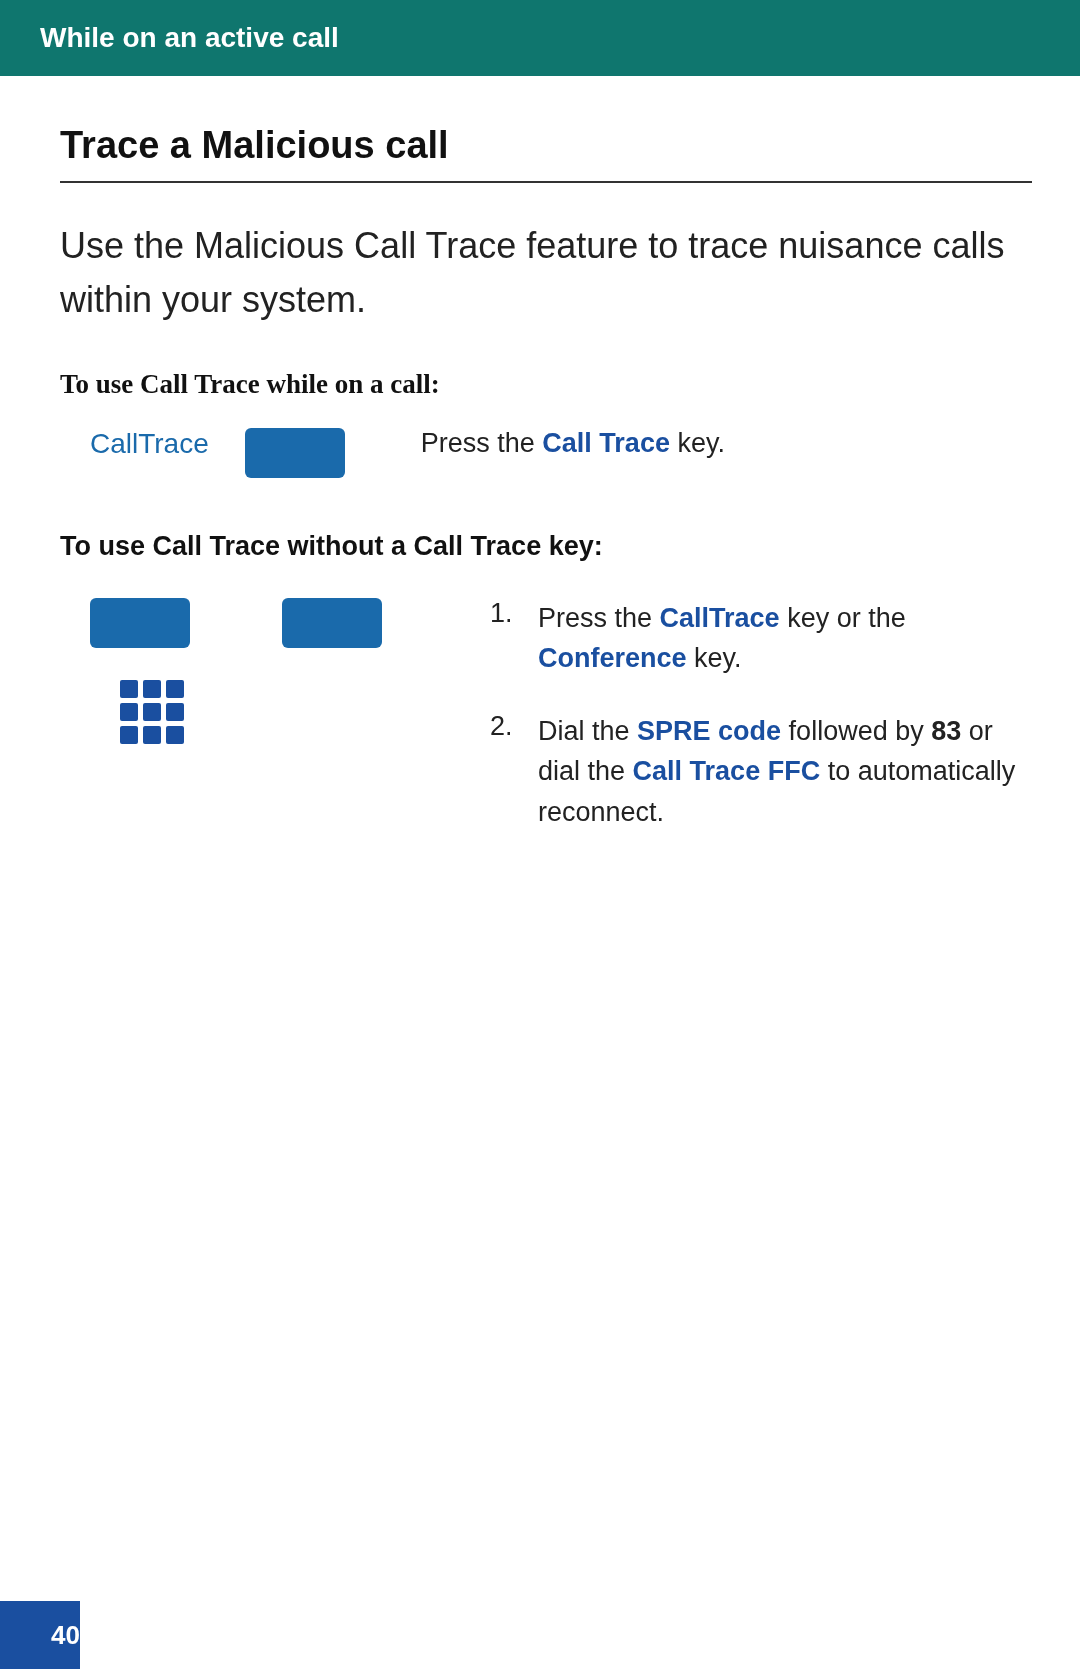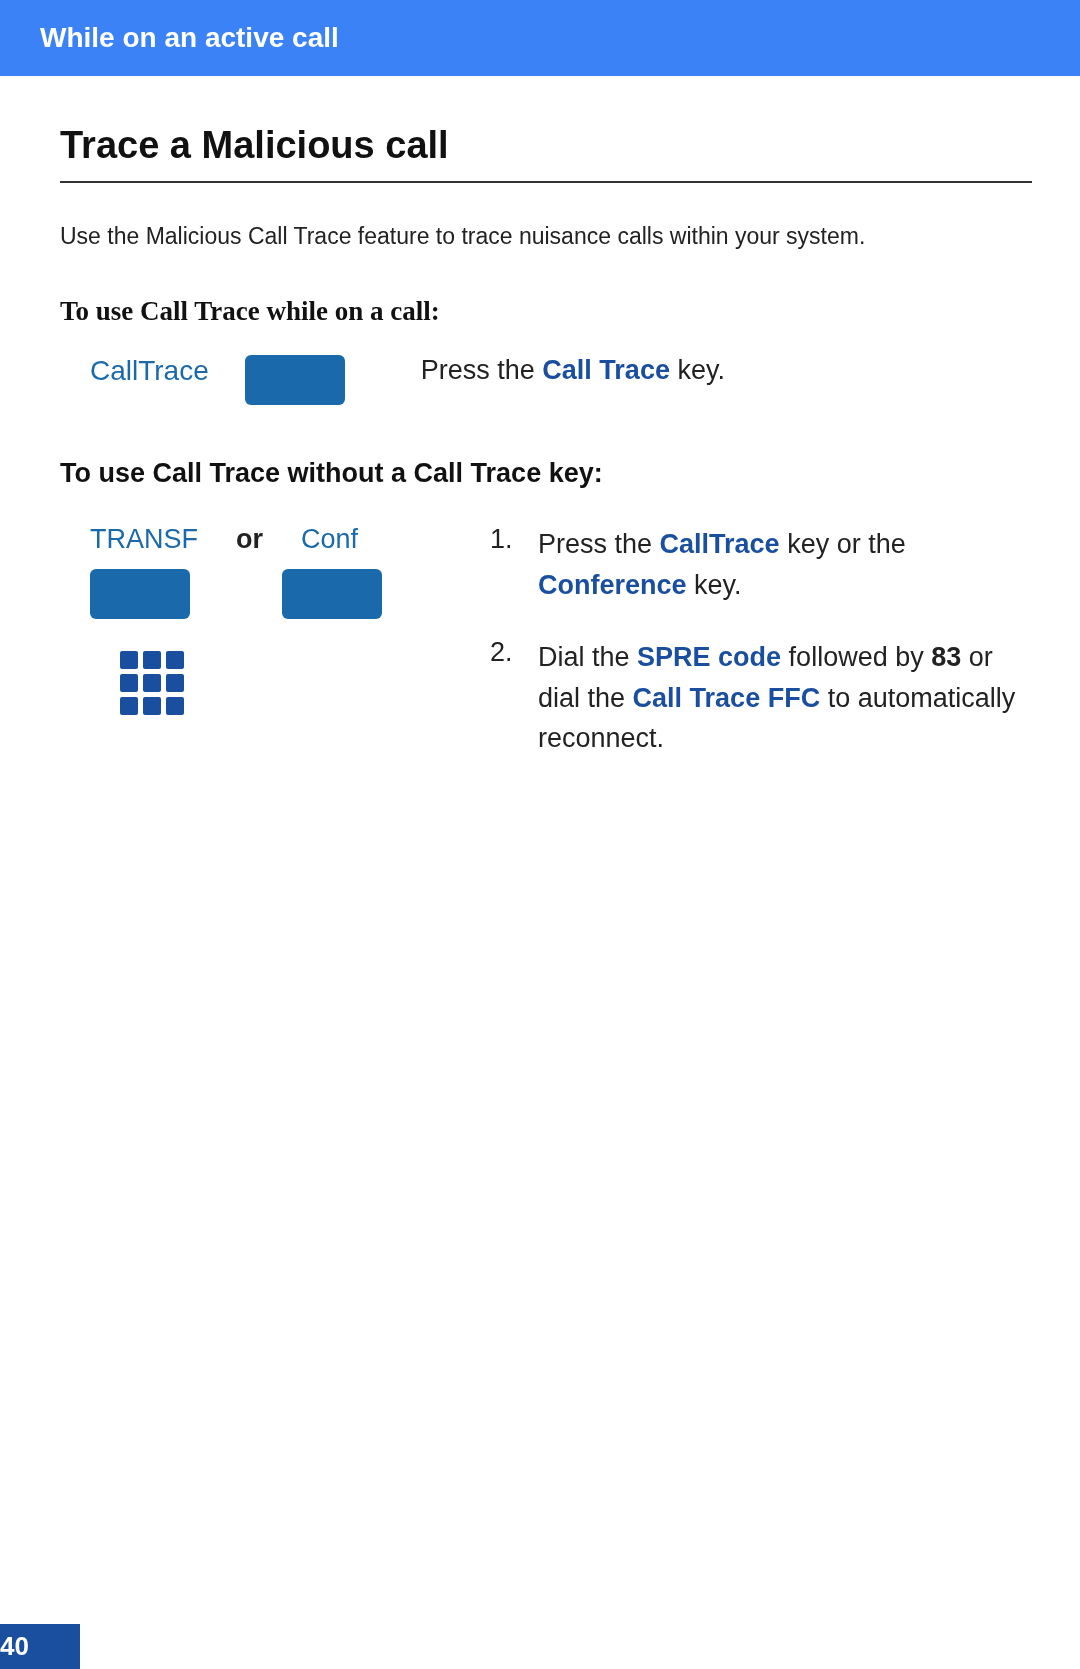--- a/index.html
+++ b/index.html
@@ -7,21 +7,21 @@
       width: 1080px;
       min-height: 1669px;
       background: #ffffff;
       font-family: Arial, Helvetica, sans-serif;
       font-size: 28px;
       color: #222;
       position: relative;
     }
 
     .header-bar {
-      background: #3b82f6;
+      background: #0f766e;
       padding: 22px 40px;
       margin-bottom: 0;
     }
     .header-bar-text {
       color: #ffffff;
       font-weight: bold;
       font-size: 28px;
     }
 
     .content {
@@ -31,21 +31,21 @@
     .page-title {
       font-size: 38px;
       font-weight: bold;
       color: #111;
       border-bottom: 2px solid #333;
       padding-bottom: 14px;
       margin-bottom: 36px;
     }
 
     .intro-text {
-      font-size: 23px;
+      font-size: 36px;
       color: #222;
       margin-bottom: 42px;
       line-height: 1.5;
     }
 
     .section-heading {
       font-size: 27px;
       font-weight: bold;
       color: #111;
       margin-bottom: 28px;
@@ -179,25 +179,25 @@
       color: #222;
       line-height: 1.5;
       max-width: 480px;
     }
 
     .page-footer {
       position: absolute;
       bottom: 0;
       left: 0;
       width: 80px;
-      height: 45px;
+      height: 68px;
       background: #1a4fa0;
       display: flex;
       align-items: center;
-      justify-content: flex-start;
+      justify-content: flex-end;
     }
     .page-number {
       color: #fff;
       font-size: 26px;
       font-weight: bold;
     }
 
     
     .keypad-grid {
       display: grid;
@@ -239,25 +239,20 @@
     </div>
   </div>
 
   <div class="section-two">
     <p class="section-two-heading">To use Call Trace without a Call Trace key:</p>
 
     <div class="transfer-conf-area">
 
       <div class="keys-col">
 
-        <div class="keys-row">
-          <span class="key-label-transf">TRANSF</span>
-          <span class="or-text">or</span>
-          <span class="key-label-conf">Conf</span>
-        </div>
 
         <div class="keys-buttons-row">
           <span class="key-btn-blue"></span>
           <span style="width:36px;display:inline-block;"></span>
           <span class="key-btn-blue"></span>
         </div>
 
         <div class="keypad-grid">
           <div class="keypad-cell"></div>
           <div class="keypad-cell"></div>

